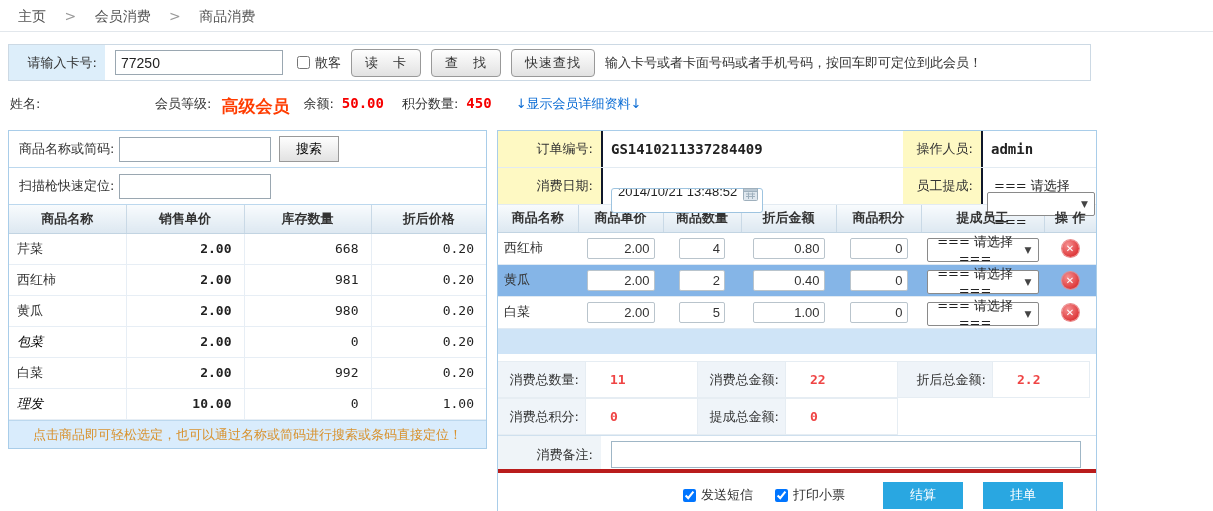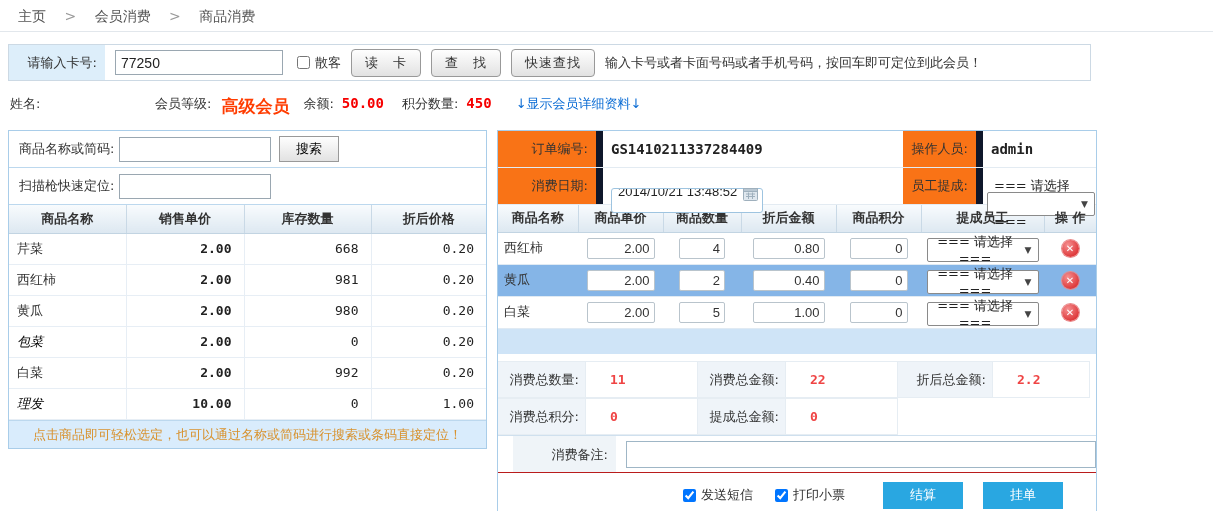--- a/index.html
+++ b/index.html
@@ -54,22 +54,22 @@
   .ptable .name { padding-left:8px; }
   .ptable .num { text-align:right; padding-right:12px; font-family:"DejaVu Sans Mono",monospace; font-size:13px; color:#222; }
   .ptable .bold { font-weight:bold; }
   .ptable .red { color:#000000;font-style:italic; }
   .lp-note { height:28px; background:#d9ecfc; border-top:1px solid #bcd8ee; color:#d8912c;
     text-align:center; line-height:28px; font-size:13px; }
 
   
   .right-panel { width:600px; border:1px solid #a9cde9; }
   .info-row { display:flex; height:37px; border-bottom:1px solid #e3ebf2; }
-  .info-row .i-lbl { background:#f97316; text-align:right; padding-right:8px; line-height:36px;
-    border-right:7px solid #0f172a; flex:none; }
+  .info-row .i-lbl { background:#fef9c3; text-align:right; padding-right:8px; line-height:36px;
+    border-right:2px solid #0f172a; flex:none; }
   .i-lbl.w1 { width:105px; } .i-val.w1 { width:300px; }
   .i-lbl.w2 { width:80px; }  .i-val.w2 { width:111px; }
   .info-row .i-val { line-height:36px; padding-left:8px; border-right:2px solid #fff; }
   .mono-b { font-family:"DejaVu Sans Mono",monospace; font-weight:bold; font-size:14px; color:#222; }
   .date-wrap { position:relative; display:inline-block; margin-top:6px; }
   .date-input { width:152px; height:25px; border:1px solid #9ec4e0; border-radius:3px;
     padding:0 24px 17px 6px; font-size:13px; color:#222; background:#fff; }
   .cal-icon { position:absolute; right:5px; top:5px; cursor:pointer; }
   .fsel { display:inline-flex; align-items:center; justify-content:space-between;
     border:1px solid #8a8a8a; background:#fff; height:24px; padding:0 6px; cursor:pointer;
@@ -97,21 +97,21 @@
 
   .totals { margin-top:7px; }
   .t-row { display:flex; height:37px; }
   .t-lbl { background:#eff4f9; border:1px solid #e6edf3; border-left:none; text-align:right;
     padding-right:6px; line-height:35px; }
   .t-val { border:1px solid #e6edf3; border-left:none; padding-left:24px; line-height:35px;
     color:#ef4444; font-weight:bold; font-family:"DejaVu Sans Mono",monospace; font-size:13px; }
   .tw-l{width:88px;} .tw-v{width:112px;} .tw-l3{width:95px;} .tw-v3{width:97px;}
   .t-fill { flex:1; }
 
-  .remark-row { display:flex; height:38px; border-top:1px solid #cfe0ee; border-bottom:1px solid #b91c1c;justify-content:flex-end; }
+  .remark-row { display:flex; height:38px; border-top:1px solid #cfe0ee; border-bottom:4px solid #b91c1c; }
   .remark-row .r-lbl { width:105px; background:#eff4f8; text-align:right; padding-right:8px;
     line-height:37px; border-right:2px solid #fff; flex:none; }
   .remark-input { width:470px; height:27px; margin:5px 0 0 8px; border:1px solid #9fb6c6; padding:0 5px; }
 
   .actions-row { height:45px; display:flex; align-items:center; padding-left:185px; }
   .chk-wrap { display:flex; align-items:center; gap:5px; margin-right:22px; }
   .blue-btn { width:80px; height:27px; background:#29a7e1; border:none; color:#fff;
     font-size:13px; cursor:pointer; margin-right:20px; }
   .blue-btn.settle { margin-left:16px; }
 </style>

